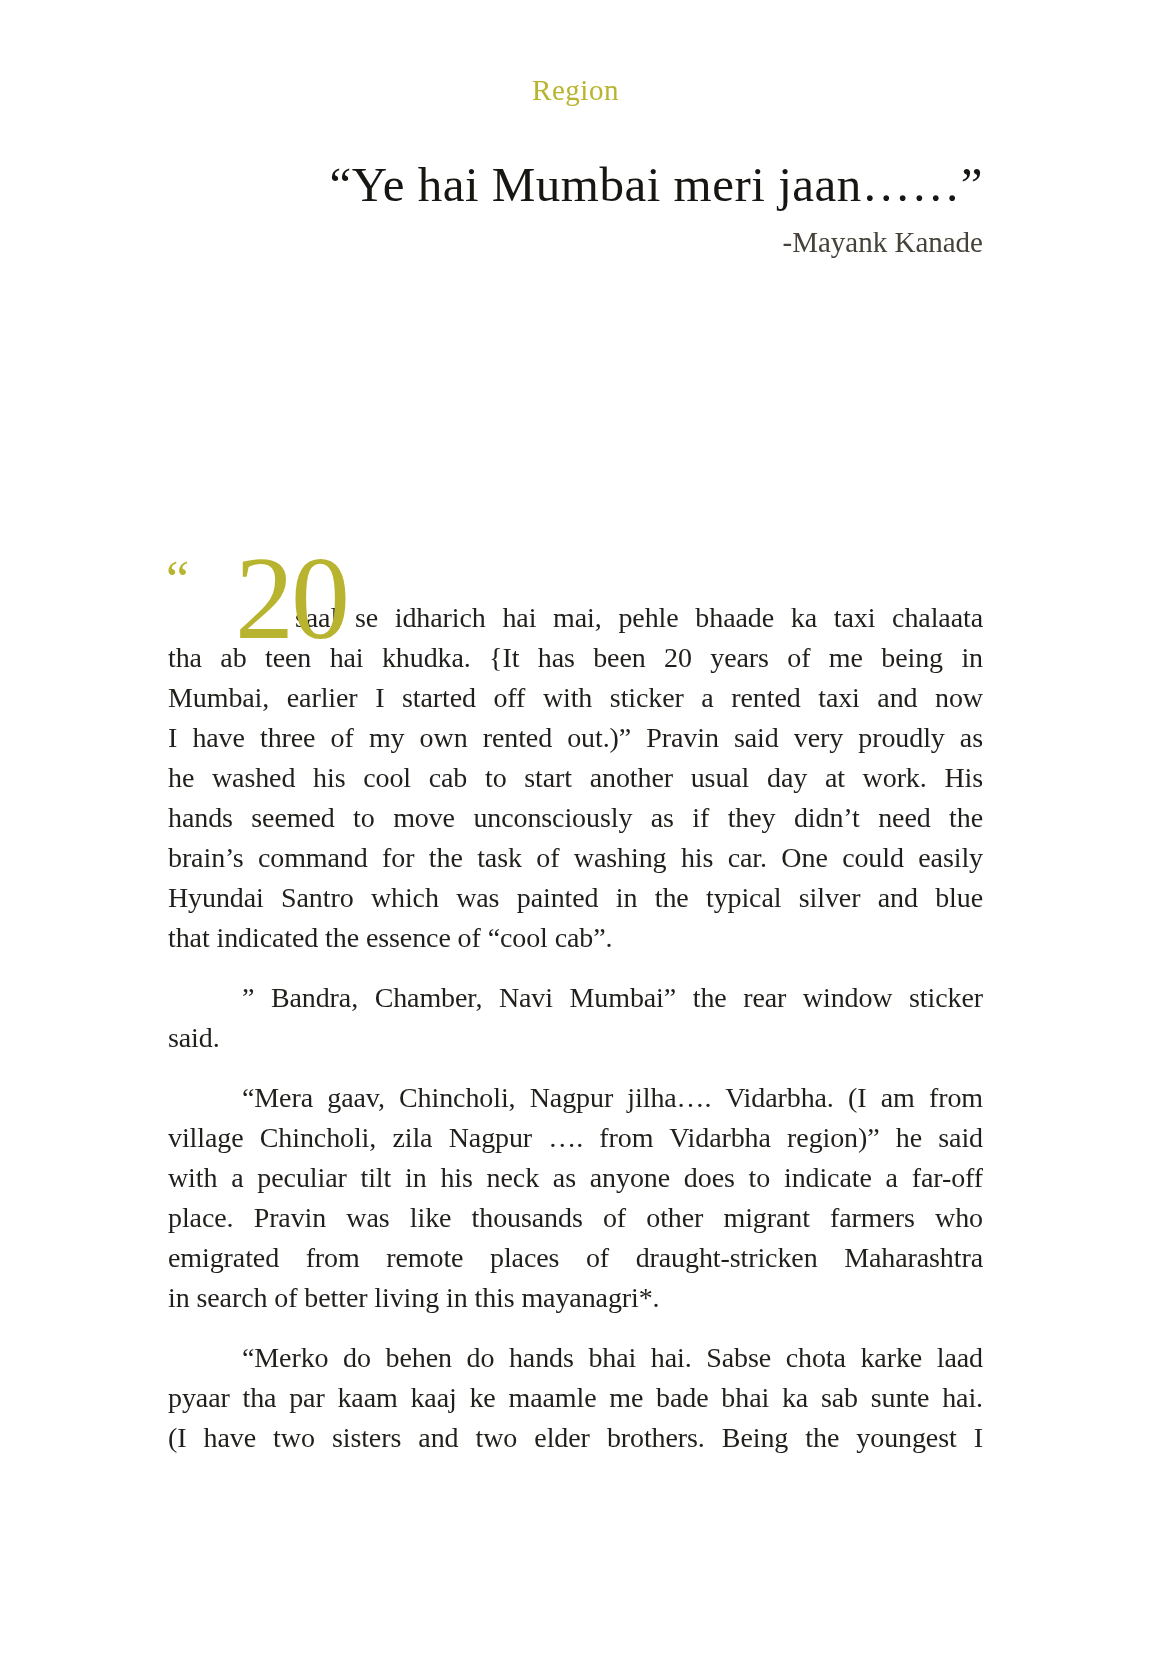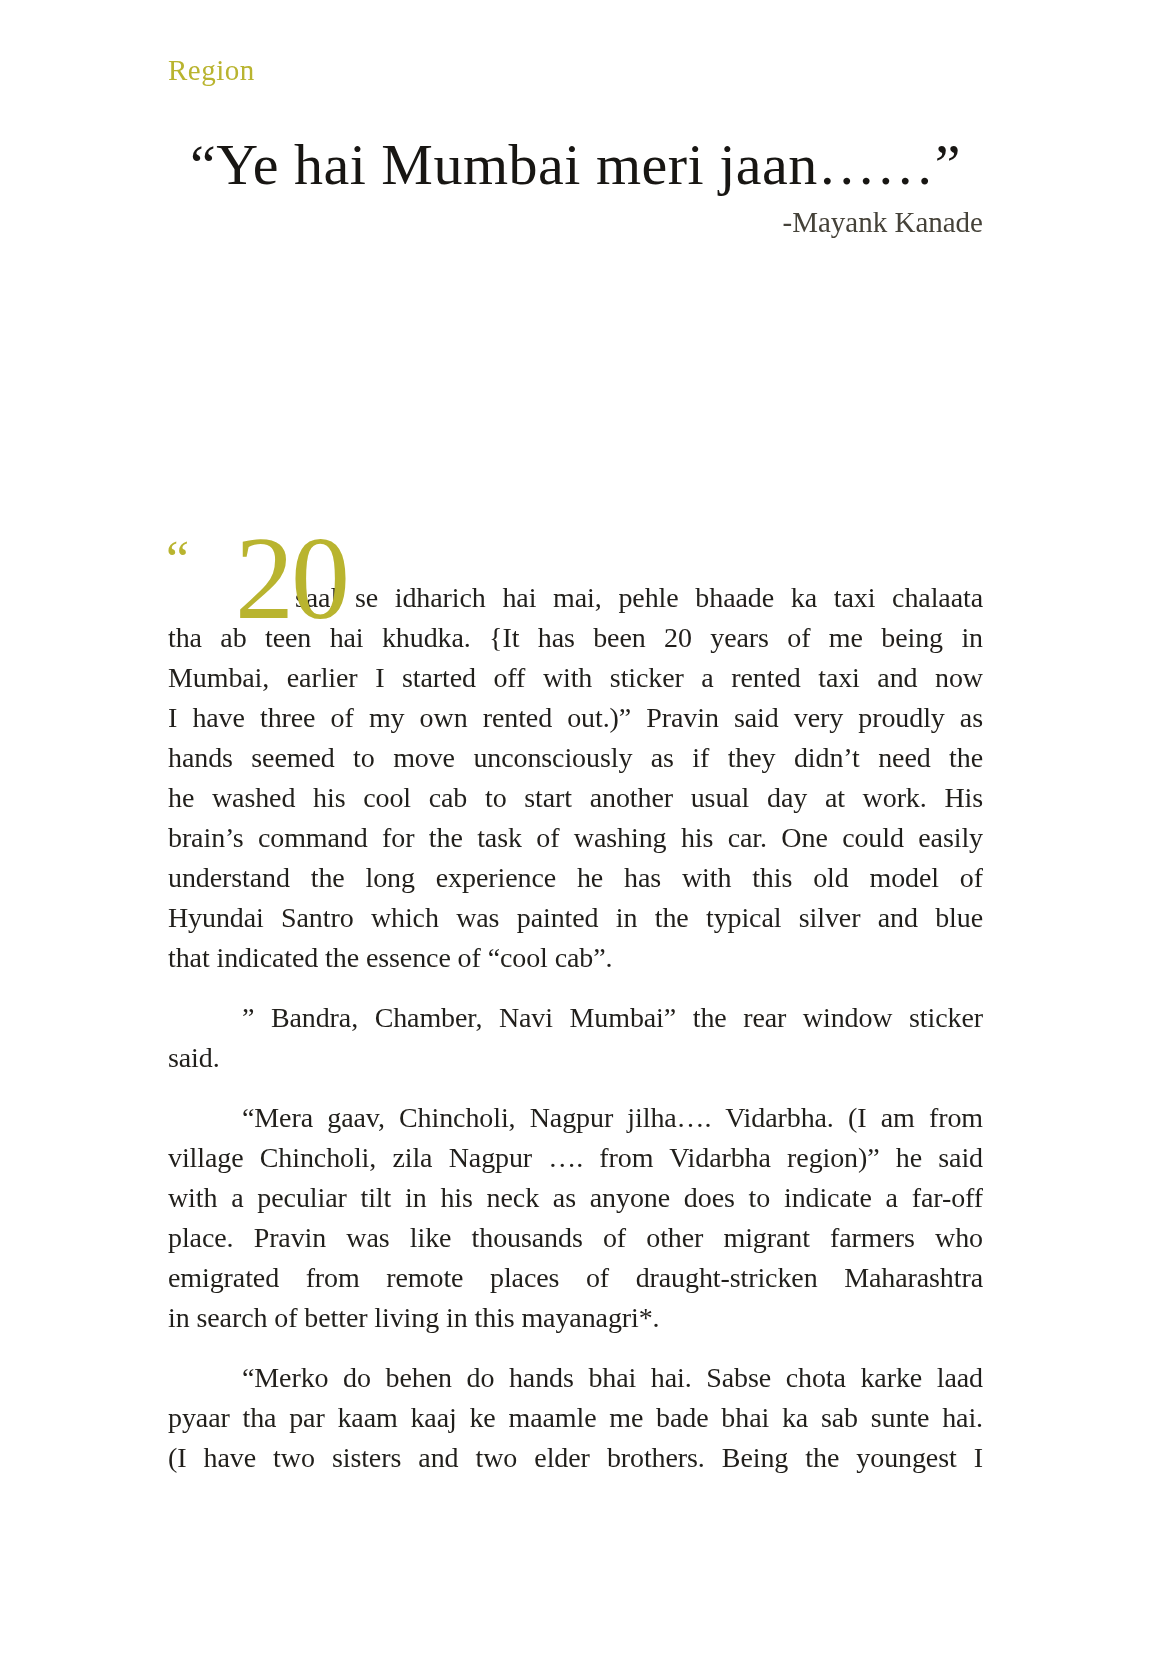--- a/index.html
+++ b/index.html
@@ -7,29 +7,30 @@
     position:relative;
     width:1166px; height:1654px;
     box-sizing:border-box;
     padding:0 183px 0 168px;
     background:#ffffff;
     font-family:"Liberation Serif", serif;
     color:#211f1b;
     overflow:hidden;
   }
   .region {
-    margin-top:52px;
+    margin-top:72px;
     font-size:29px; line-height:36px;
     letter-spacing:0.5px;
+    text-align:center;
   }
   .title {
     margin:44px 0 0 0;
     font-weight:normal;
-    font-size:58px; line-height:66px;
-    text-align:center;
+    font-size:49px; line-height:66px;
+    text-align:right;
     color:#181613;
     letter-spacing:0.5px;
     white-space:nowrap;
   }
   .author {
     margin-top:6px;
     font-size:29px; line-height:36px;
     text-align:right;
     color:#454239;
   }
@@ -73,24 +74,23 @@
   <section class="body">
       <div class="para dropcap-para">
         <span class="dropcap" style="color: rgb(185, 180, 47);">
           <span class="dc-quote">“</span>
           <span class="dc-num">20</span>
         </span>
         <div class="line dropcap-line">saal se idharich hai mai, pehle bhaade ka taxi chalaata</div>
         <div class="line">tha ab teen hai khudka. {It has been 20 years of me being in</div>
         <div class="line">Mumbai, earlier I started off with sticker a rented taxi and now</div>
         <div class="line">I have three of my own rented out.)” Pravin said very proudly as</div>
+        <div class="line">he washed his cool cab to start another usual day at work. His</div>
         <div class="line">hands seemed to move unconsciously as if they didn’t need the</div>
-        <div class="line">he washed his cool cab to start another usual day at work. His</div>
         <div class="line">brain’s command for the task of washing his car. One could easily</div>
-        <div class="line">understand the long experience he has with this old model of</div>
         <div class="line">Hyundai Santro which was painted in the typical silver and blue</div>
         <div class="line last">that indicated the essence of “cool cab”.</div>
       </div>
       <div class="para">
         <div class="line indent">” Bandra, Chamber, Navi Mumbai” the rear window sticker</div>
         <div class="line last">said.</div>
       </div>
       <div class="para">
         <div class="line indent">“Mera gaav, Chincholi, Nagpur jilha…. Vidarbha. (I am from</div>
         <div class="line">village Chincholi, zila Nagpur …. from Vidarbha region)” he said</div>

